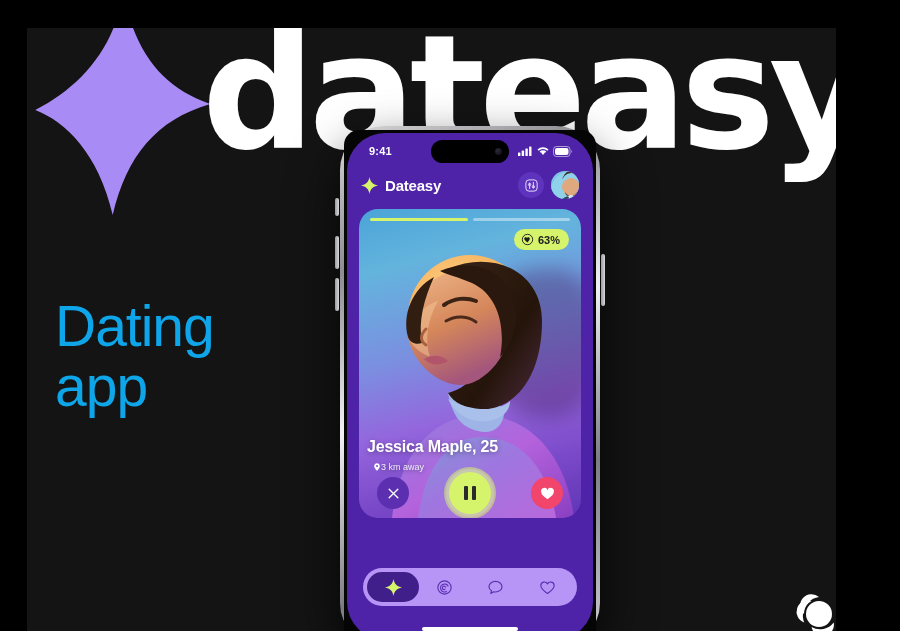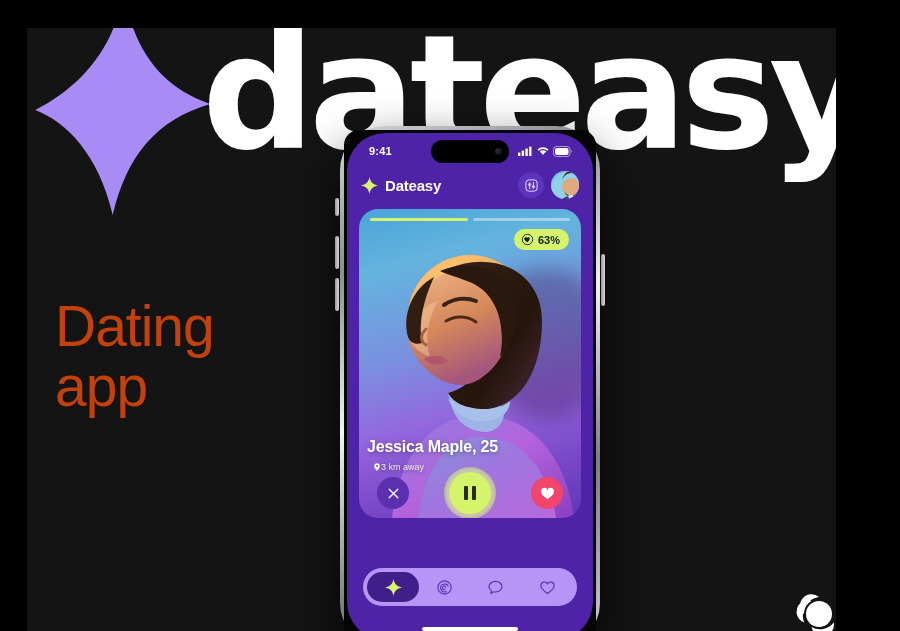--- a/index.html
+++ b/index.html
@@ -27,21 +27,21 @@
     position:absolute; left:175px; top:-14px;
     font-size:158px; line-height:1; font-weight:700; color:#ffffff;
     letter-spacing:-6px;
     font-family:"DejaVu Sans","Liberation Sans",sans-serif;
     white-space:nowrap;
   }
 
   
   .headline-left {
     position:absolute; left:28px; top:268px;
-    font-size:57px; line-height:1.06; font-weight:400; color:#c2410c;
+    font-size:57px; line-height:1.06; font-weight:400; color:#0ea5e9;
     letter-spacing:-1px;
   }
 
   
   .headline-right { position:absolute; left:590px; top:280px; width:235px; }
   .headline-right .hr-line1 {
     font-size:27px; color:#ffffff; font-weight:400; letter-spacing:-.3px;
     white-space:nowrap;
   }
   .hr-line2 { display:flex; align-items:center; gap:9px; margin-top:9px; }

